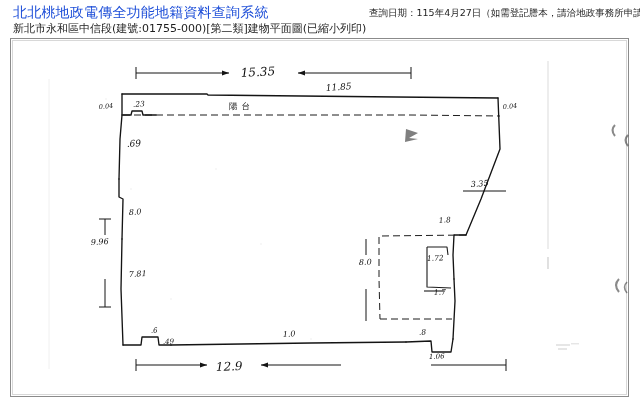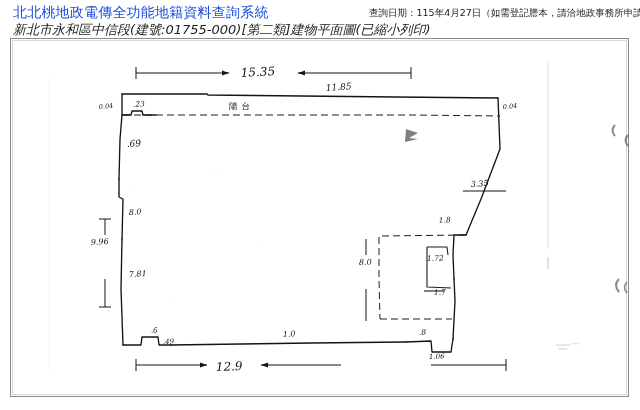--- a/index.html
+++ b/index.html
@@ -29,25 +29,24 @@
     top: 4px;
     font-size: 14px;
     letter-spacing: 0.2px;
     white-space: nowrap;
     color: #1d4ed8;
   }
   #title-sub {
     position: absolute;
     left: 13px;
     top: 21px;
-    font-size: 13px;
+    font-size: 11px;
     letter-spacing: 0px;
     white-space: nowrap;
     color: #1d1d1d;
-    font-style: italic;
   }
   #query-date {
     position: absolute;
     left: 369px;
     top: 7px;
     font-size: 9.5px;
     white-space: nowrap;
     color: #1d1d1d;
   }
 

